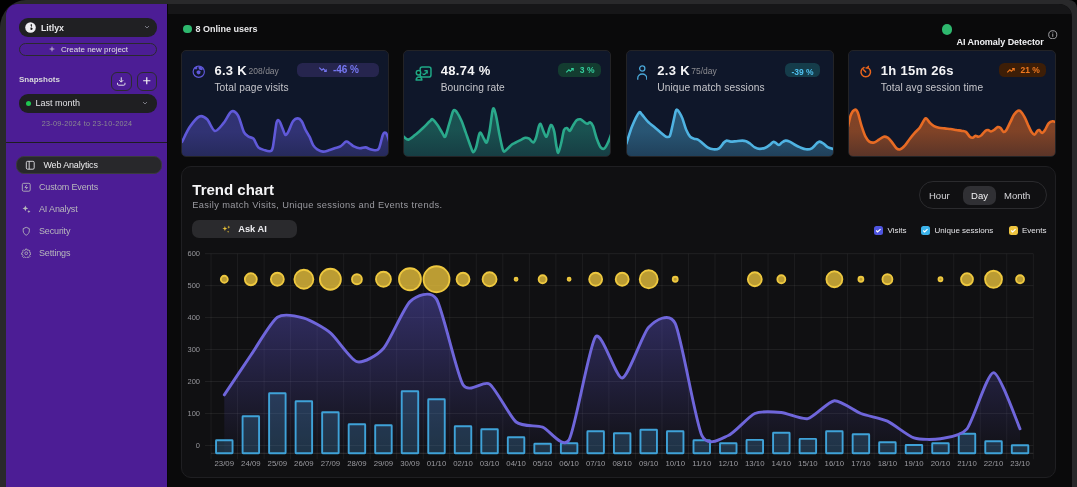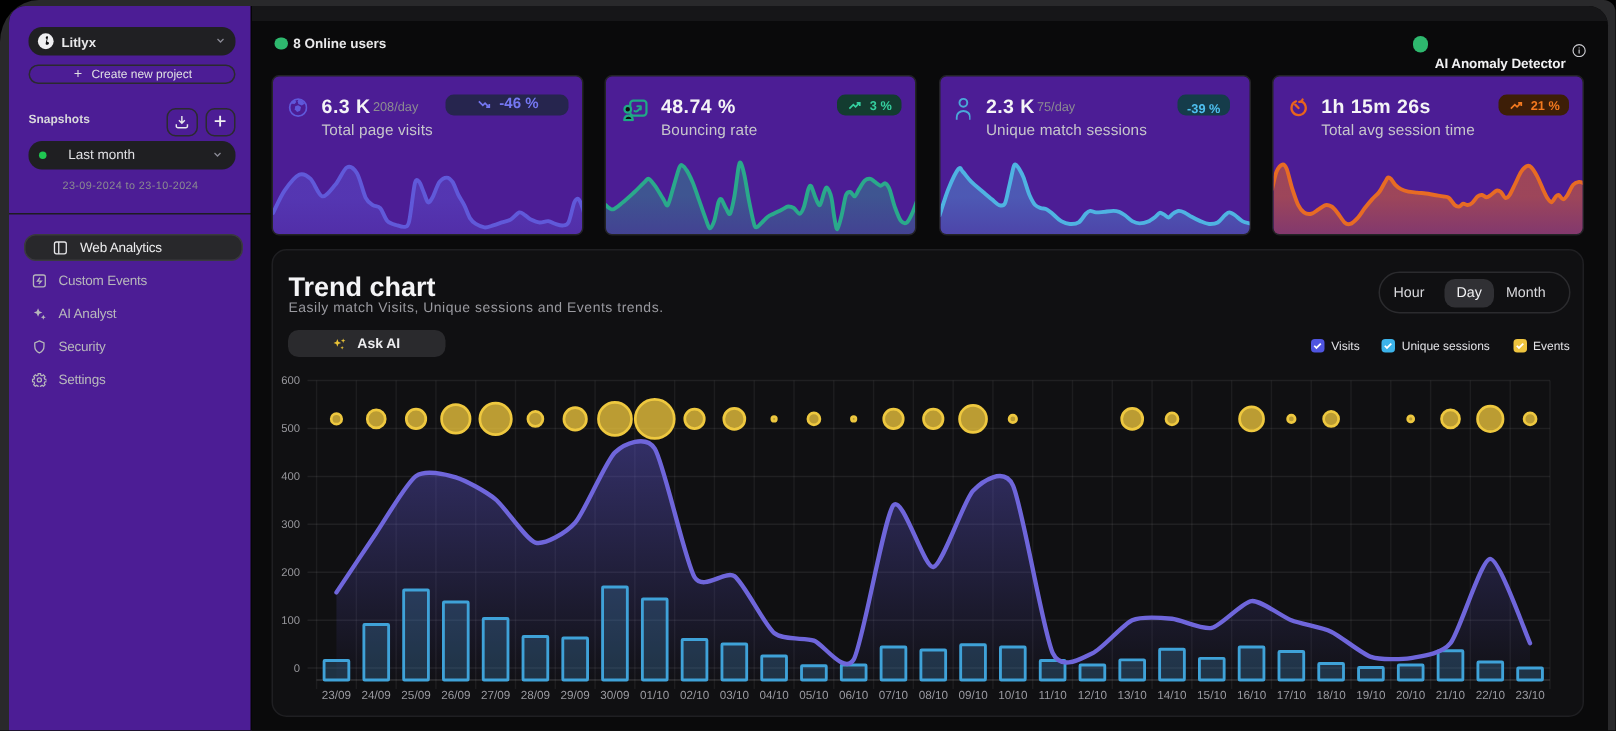--- a/index.html
+++ b/index.html
@@ -1,20 +1,20 @@
 <!DOCTYPE html>
 <html><head><meta charset="utf-8"><style>
 * { margin:0; padding:0; }
 html,body { width:1077px; height:487px; background:#000; font-family:"Liberation Sans", sans-serif; overflow:hidden; }
 #frame { position:absolute; left:0; top:0; width:1077px; height:487px; background:#29292b; border-radius:26px 8px 0 0 / 28px 8px 0 0; }
 #app { position:absolute; left:6px; top:4px; width:1066px; height:483px; background:#0a0a0b; border-radius:11px 13px 0 0; overflow:hidden; }
 #topstrip { position:absolute; left:0; top:0; width:100%; height:9.5px; background:#161618; border-radius:11px 13px 0 0; }
 #sidebar { position:absolute; left:0; top:0; width:162px; height:483px; background:#4c1d95; }
 #sidebar::after { content:""; position:absolute; right:0; top:0; width:1px; height:100%; background:#060607; }
-.card { position:absolute; top:0; width:208.0px; height:106.5px; background:#4c1d95; border:1px solid #232326; border-radius:5px; box-sizing:border-box; overflow:hidden; }
+.card { position:absolute; top:0; width:208.0px; height:106.5px; background:#0f172a; border:1px solid #232326; border-radius:5px; box-sizing:border-box; overflow:hidden; }
 #trend { position:relative; width:875px; height:312px; background:#101012; border:1px solid #1f1f22; border-radius:10px; box-sizing:border-box; overflow:hidden; }
 text { font-family:"Liberation Sans", sans-serif; }
 </style></head>
 <body>
 <div id="frame"></div>
 <div id="app">
 <div id="topstrip"></div>
 <div id="sidebar">
   <div style="position:absolute;left:13px;top:14px;width:138px;height:18.5px;border-radius:9px;background:#202023;display:flex;align-items:center;padding:0 6px;box-sizing:border-box;gap:5px;">
     <svg width="11" height="11" viewBox="0 0 24 24">
@@ -39,32 +39,32 @@
         <svg width="10.5" height="10.5" viewBox="0 0 24 24" fill="none" stroke="#e8e8ec" stroke-width="2.2">
           <path d="M12 3v11M7.5 9.5l4.5 4.5 4.5-4.5"></path>
           <path d="M3.5 15.5v3a2.5 2.5 0 0 0 2.5 2.5h12a2.5 2.5 0 0 0 2.5-2.5v-3"></path>
         </svg>
       </div>
   <div style="position:absolute;left:130.6px;top:67.5px;width:20.7px;height:19px;border:1px solid #2b2b2f;border-radius:6px;box-sizing:border-box;display:flex;align-items:center;justify-content:center;">
         <svg width="11.5" height="11.5" viewBox="0 0 24 24" fill="none" stroke="#efeff2" stroke-width="2.6">
           <path d="M12 4.5v15M4.5 12h15"></path>
         </svg>
       </div>
-  <div style="position:absolute;left:13px;top:89.7px;width:138px;height:19.5px;border-radius:9px;background:#1f1f22;display:flex;align-items:center;padding:0 8px 0 6.5px;box-sizing:border-box;gap:15px;">
+  <div style="position:absolute;left:13px;top:89.7px;width:138px;height:19.5px;border-radius:9px;background:#1f1f22;display:flex;align-items:center;padding:0 8px 0 6.5px;box-sizing:border-box;gap:5px;">
     <span style="width:5px;height:5px;border-radius:50%;background:#1fc751;"></span>
     <span style="font-size:9px;color:#e2e2e5;">Last month</span>
     <span style="margin-left:auto;display:flex;">
           <svg width="8" height="8" viewBox="0 0 24 24" fill="none" stroke="#8a8a95" stroke-width="2.5">
             <path d="M6 9l6 6 6-6"></path>
           </svg>
         </span>
   </div>
   <div style="position:absolute;left:0;top:114.5px;width:162px;text-align:center;font-size:7.2px;letter-spacing:0.3px;color:#8b8b90;">23-09-2024 to 23-10-2024</div>
   <div style="position:absolute;left:0;top:138px;width:162px;height:1px;background:#1d1d20;"></div>
-  <div style="position:absolute;left:10.4px;top:152.4px;width:146px;height:17.5px;border-radius:8px;background:#28282b;border:1px solid #3a3a3e;color:#ececee;display:flex;align-items:center;padding-left:18px;gap:7.5px;box-sizing:border-box;font-size:9px;letter-spacing:-0.15px;font-weight:500;">
+  <div style="position:absolute;left:10.4px;top:152.4px;width:146px;height:17.5px;border-radius:8px;background:#28282b;border:1px solid #3a3a3e;color:#ececee;display:flex;align-items:center;padding-left:8px;gap:7.5px;box-sizing:border-box;font-size:9px;letter-spacing:-0.15px;font-weight:500;">
         <svg width="10.5" height="10.5" viewBox="0 0 24 24" fill="none" stroke="#e7e7ea" stroke-width="2">
           <rect x="3" y="3" width="18" height="18" rx="3"></rect>
           <path d="M9.5 3v18"></path>
         </svg>
         <span>Web Analytics</span>
       </div>
       <div style="position:absolute;left:10.4px;top:174.4px;width:146px;height:17.5px;border-radius:8px;border:1px solid transparent;color:#b8b8bc;display:flex;align-items:center;padding-left:3.6px;gap:7.5px;box-sizing:border-box;font-size:9px;letter-spacing:-0.15px;font-weight:500;">
         <svg width="10.5" height="10.5" viewBox="0 0 24 24" fill="none" stroke="#b6b6ba" stroke-width="2">
           <rect x="3" y="3" width="18" height="18" rx="3"></rect>
           <path d="M13 7l-4 5.5h6L11 17"></path>
@@ -356,21 +356,21 @@
           <text x="625.85" y="299.3" text-anchor="middle" font-size="7.8" fill="#9a9aa0">15/10</text>
           <text x="652.38" y="299.3" text-anchor="middle" font-size="7.8" fill="#9a9aa0">16/10</text>
           <text x="678.90" y="299.3" text-anchor="middle" font-size="7.8" fill="#9a9aa0">17/10</text>
           <text x="705.42" y="299.3" text-anchor="middle" font-size="7.8" fill="#9a9aa0">18/10</text>
           <text x="731.95" y="299.3" text-anchor="middle" font-size="7.8" fill="#9a9aa0">19/10</text>
           <text x="758.47" y="299.3" text-anchor="middle" font-size="7.8" fill="#9a9aa0">20/10</text>
           <text x="785.00" y="299.3" text-anchor="middle" font-size="7.8" fill="#9a9aa0">21/10</text>
           <text x="811.52" y="299.3" text-anchor="middle" font-size="7.8" fill="#9a9aa0">22/10</text>
           <text x="838.05" y="299.3" text-anchor="middle" font-size="7.8" fill="#9a9aa0">23/10</text>
         </svg>
-<div style="position:absolute;left:10.3px;top:14px;font-size:18px;font-weight:700;color:#f4f4f6;">Trend chart</div>
+<div style="position:absolute;left:10.3px;top:14px;font-size:15px;font-weight:700;color:#f4f4f6;">Trend chart</div>
 <div style="position:absolute;left:10.3px;top:33px;font-size:9.3px;letter-spacing:0.35px;color:#9a9aa0;">Easily match Visits, Unique sessions and Events trends.</div>
 <div style="position:absolute;left:9.5px;top:53.3px;width:105px;height:18.2px;background:#2a2a2d;border-radius:7px;display:flex;align-items:center;justify-content:center;gap:6px;font-size:9.3px;font-weight:600;color:#ededf0;">
 <svg width="11" height="11" viewBox="0 0 24 24" fill="#e9c237">
             <path d="M8.5 4.5l1.5 4 4 1.5-4 1.5-1.5 4-1.5-4-4-1.5 4-1.5z"></path>
             <path d="M17 3.5l.9 2.4 2.4.9-2.4.9-.9 2.4-.9-2.4-2.4-.9 2.4-.9z"></path>
             <path d="M15.5 14.5l.7 1.8 1.8.7-1.8.7-.7 1.8-.7-1.8-1.8-.7 1.8-.7z"></path>
           </svg>
 <span>Ask AI</span>
         </div>
 <div style="position:absolute;left:737px;top:14px;width:128px;height:28px;border:1px solid #2b2b2e;border-radius:14px;box-sizing:border-box;"></div>

